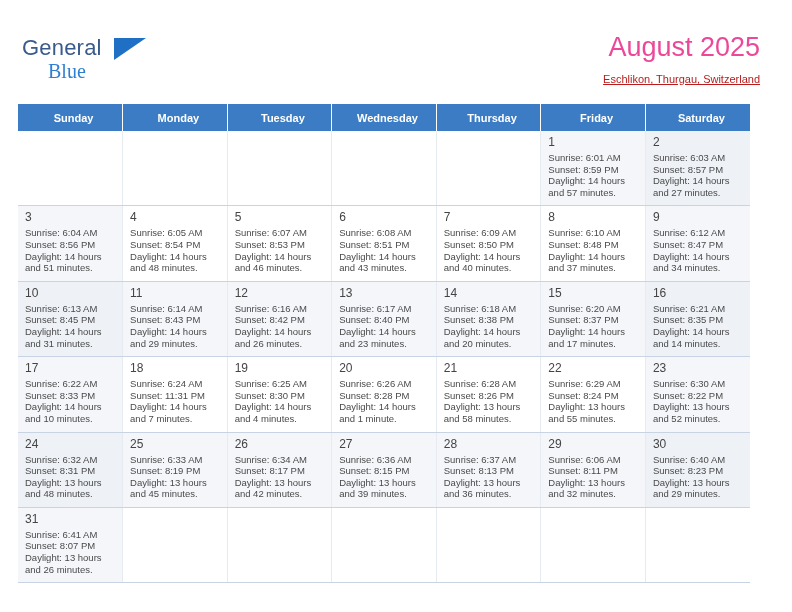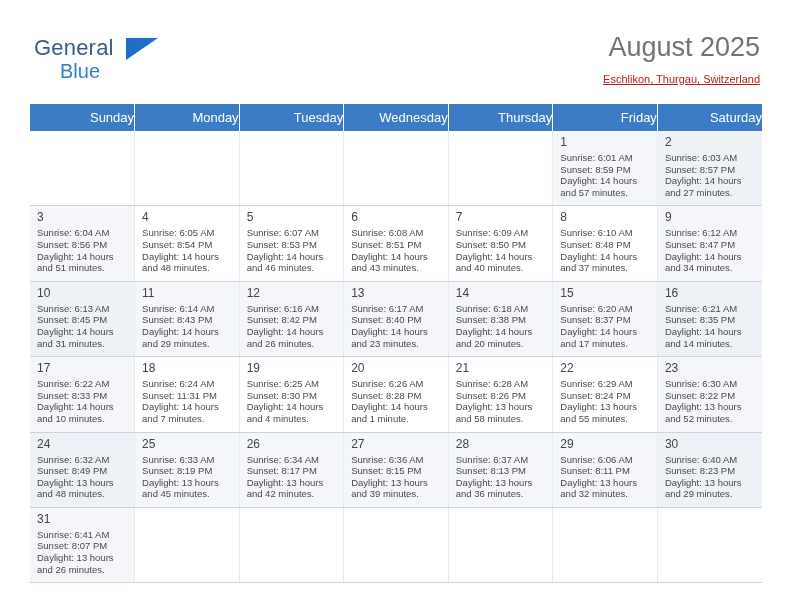--- a/index.html
+++ b/index.html
@@ -12,21 +12,21 @@
     background: #ffffff;
     font-family: "Liberation Sans", sans-serif;
     color: #333333;
     overflow: hidden;
   }
   .page {
     position: relative;
     width: 792px;
     height: 612px;
     box-sizing: border-box;
-    padding: 22px 30px 0 30px;
+    padding: 22px 30px 0 18px;
   }
   
   .header {
     position: relative;
     height: 72px;
   }
   .logo {
     position: absolute;
     left: 4px;
     top: 14px;
@@ -38,63 +38,63 @@
     color: #3a5a8c;
     letter-spacing: 0.2px;
     line-height: 24px;
     font-family: "Liberation Sans", sans-serif;
   }
   .logo-blue {
     font-size: 20px;
     color: #2f7fd0;
     line-height: 22px;
     margin-left: 26px;
-    font-family: Liberation Sans, sans-serif;
+    font-family: Liberation Serif, serif;
   }
   .logo-tri {
     position: absolute;
     left: 92px;
     top: 2px;
     width: 0;
     height: 0;
     border-left: 32px solid #1f6fc4;
     border-bottom: 22px solid transparent;
   }
   .title-block {
     position: absolute;
     right: 2px;
     top: 8px;
     text-align: right;
   }
   .month-title {
     font-size: 27px;
-    color: #737373;
+    color: #ec4899;
     font-weight: normal;
     line-height: 34px;
   }
   .location {
     font-size: 11px;
     color: #b91c1c;
     margin-top: 7px;
     line-height: 16px;
     text-decoration: underline;
   }
   
   .calendar {
     border-collapse: collapse;
     table-layout: fixed;
     width: 732px;
     margin-top: 10px;
   }
   .calendar th {
     background: #3b7cc4;
     color: #ffffff;
-    font-size: 13px;
-    font-weight: normal;
-    text-align: right;
+    font-size: 11px;
+    font-weight: bold;
+    text-align: center;
     padding: 5px 0 5px 7px;
     height: 17px;
     border-right: 1px solid #ffffff;
   }
   .calendar th:last-child { border-right: none; }
   .calendar td {
     vertical-align: top;
     border-bottom: 1px solid #c8d4e4;
     border-right: 1px solid #e6ebf2;
     padding: 4px 6px 7px 7px;
@@ -321,21 +321,21 @@
             <div class="detail">Sunrise: 6:30 AM</div>
             <div class="detail">Sunset: 8:22 PM</div>
             <div class="detail">Daylight: 13 hours</div>
             <div class="detail">and 52 minutes.</div>
           </td>
         </tr>
         <tr class="band-shade">
           <td class="weekend">
             <div class="daynum">24</div>
             <div class="detail">Sunrise: 6:32 AM</div>
-            <div class="detail">Sunset: 8:49 PM</div>
+            <div class="detail">Sunset: 8:31 PM</div>
             <div class="detail">Daylight: 13 hours</div>
             <div class="detail">and 48 minutes.</div>
           </td>
           <td>
             <div class="daynum">25</div>
             <div class="detail">Sunrise: 6:33 AM</div>
             <div class="detail">Sunset: 8:19 PM</div>
             <div class="detail">Daylight: 13 hours</div>
             <div class="detail">and 45 minutes.</div>
           </td>

